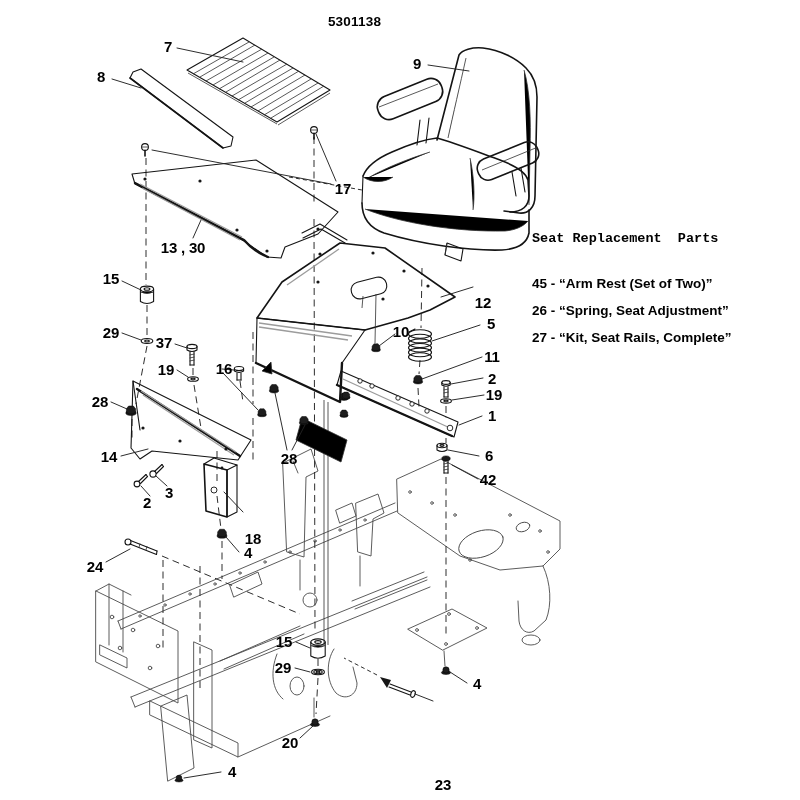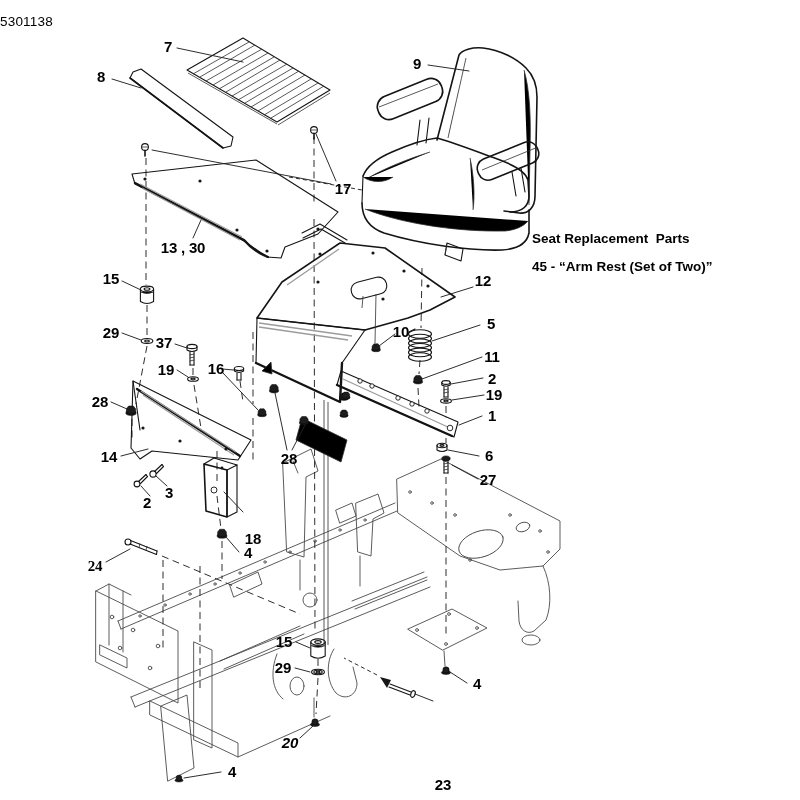--- a/index.html
+++ b/index.html
@@ -1,22 +1,22 @@
 <!DOCTYPE html>
 <html><head>
 <meta charset="utf-8">
 <style>
   html,body{margin:0;padding:0;background:#fff;}
   .page{position:relative;width:800px;height:800px;background:#fff;overflow:hidden;
         font-family:"Liberation Sans","DejaVu Sans",sans-serif;color:#000;}
   .page svg{position:absolute;left:0;top:0;}
-  .doc-number{position:absolute;top:14px;left:0;width:709px;text-align:left;
-        font-weight:400;font-size:13.5px;letter-spacing:.2px;}
+  .doc-number{position:absolute;top:14px;left:0;width:709px;text-align:center;
+        font-weight:700;font-size:13.5px;letter-spacing:.2px;}
   .notes{position:absolute;left:532px;top:231px;font-weight:700;font-size:13.5px;}
-  .notes-title{white-space:pre;margin-bottom:13px;}
+  .notes-title{white-space:pre;margin-bottom:30px;font-family:Liberation Mono, monospace;}
   .note-line{margin-bottom:12px;white-space:pre;}
   .callout-layer{position:absolute;left:0;top:0;width:800px;height:800px;}
   .callout{position:absolute;transform:translate(-50%,-50%);font-weight:700;
         font-size:15px;letter-spacing:-.2px;white-space:pre;}
   
   .ln{fill:none;stroke:#141414;stroke-width:1.1;stroke-linejoin:round;stroke-linecap:round;}
   .b{stroke-width:2.4;} .b2{stroke-width:1.6;}
   .t{stroke-width:.8;stroke:#2e2e2e;}
   .fr{fill:none;stroke:#4a4a4a;stroke-width:.9;stroke-linejoin:round;stroke-linecap:round;}
   .gr{fill:none;stroke:#9c9c9c;stroke-width:1.3;}
@@ -449,48 +449,50 @@
 <div class="callout-layer">
       <span class="callout" style="left: 168px; top: 46px;">7</span>
       <span class="callout" style="left: 101px; top: 76px;">8</span>
       <span class="callout" style="left: 417px; top: 63px;">9</span>
       <span class="callout" style="left: 343px; top: 188px;">17</span>
       <span class="callout" style="left: 183px; top: 247px;">13 , 30</span>
       <span class="callout" style="left: 111px; top: 278px;">15</span>
       <span class="callout" style="left: 111px; top: 332px;">29</span>
       <span class="callout" style="left: 164px; top: 342px;">37</span>
       <span class="callout" style="left: 166px; top: 369px;">19</span>
-      <span class="callout" style="left: 216px; top: 368px;">16</span>
+      <span class="callout" style="left: 224px; top: 368px;">16</span>
       <span class="callout" style="left: 100px; top: 401px;">28</span>
       <span class="callout" style="left: 109px; top: 456px;">14</span>
       <span class="callout" style="left: 147px; top: 502px;">2</span>
       <span class="callout" style="left: 169px; top: 492px;">3</span>
       <span class="callout" style="left: 253px; top: 514px; margin-top: 24px;">18</span>
       <span class="callout" style="left: 248px; top: 552px;">4</span>
-      <span class="callout" style="left: 95px; top: 566px; font-family: Liberation Serif, serif;">24</span>
-      <span class="callout" style="left: 483px; top: 280px;">12</span>
+      <span class="callout" style="left: 95px; top: 566px;">24</span>
+      <span class="callout" style="left: 483px; top: 302px;">12</span>
       <span class="callout" style="left: 401px; top: 331px;">10</span>
       <span class="callout" style="left: 491px; top: 323px;">5</span>
       <span class="callout" style="left: 492px; top: 356px;">11</span>
       <span class="callout" style="left: 492px; top: 378px;">2</span>
       <span class="callout" style="left: 494px; top: 394px;">19</span>
       <span class="callout" style="left: 492px; top: 415px;">1</span>
       <span class="callout" style="left: 489px; top: 455px;">6</span>
-      <span class="callout" style="left: 488px; top: 479px;">27</span>
+      <span class="callout" style="left: 488px; top: 479px;">42</span>
       <span class="callout" style="left: 289px; top: 458px;">28</span>
       <span class="callout" style="left: 284px; top: 641px;">15</span>
       <span class="callout" style="left: 283px; top: 667px;">29</span>
-      <span class="callout" style="left: 290px; top: 742px; font-style: italic;">20</span>
+      <span class="callout" style="left: 290px; top: 742px;">20</span>
       <span class="callout" style="left: 443px; top: 744px; margin-top: 40px;">23</span>
       <span class="callout" style="left: 477px; top: 683px;">4</span>
       <span class="callout" style="left: 232px; top: 771px;">4</span>
     </div>
 
 <div class="doc-number">5301138</div>
 
 <div class="notes">
   <div class="notes-title">Seat Replacement  Parts</div>
   <div>
         <div class="note-line">45 - “Arm Rest (Set of Two)”</div>
+        <div class="note-line">26 - “Spring, Seat Adjustment”</div>
+        <div class="note-line">27 - “Kit, Seat Rails, Complete”</div>
       </div>
 </div>
 
 </div>
 
 </body></html>

